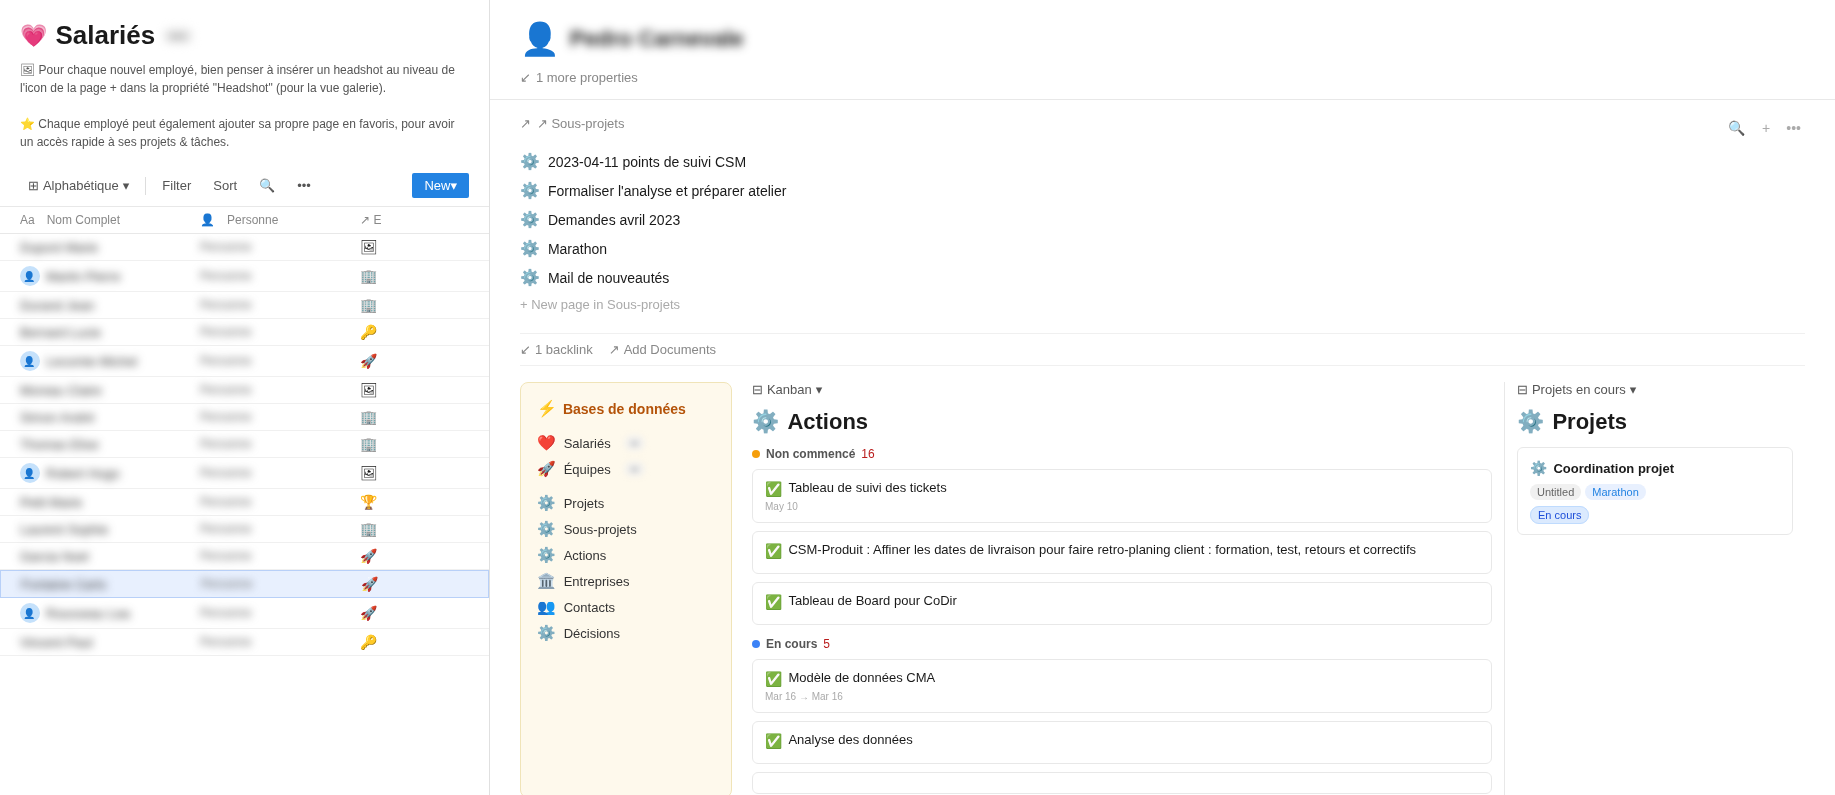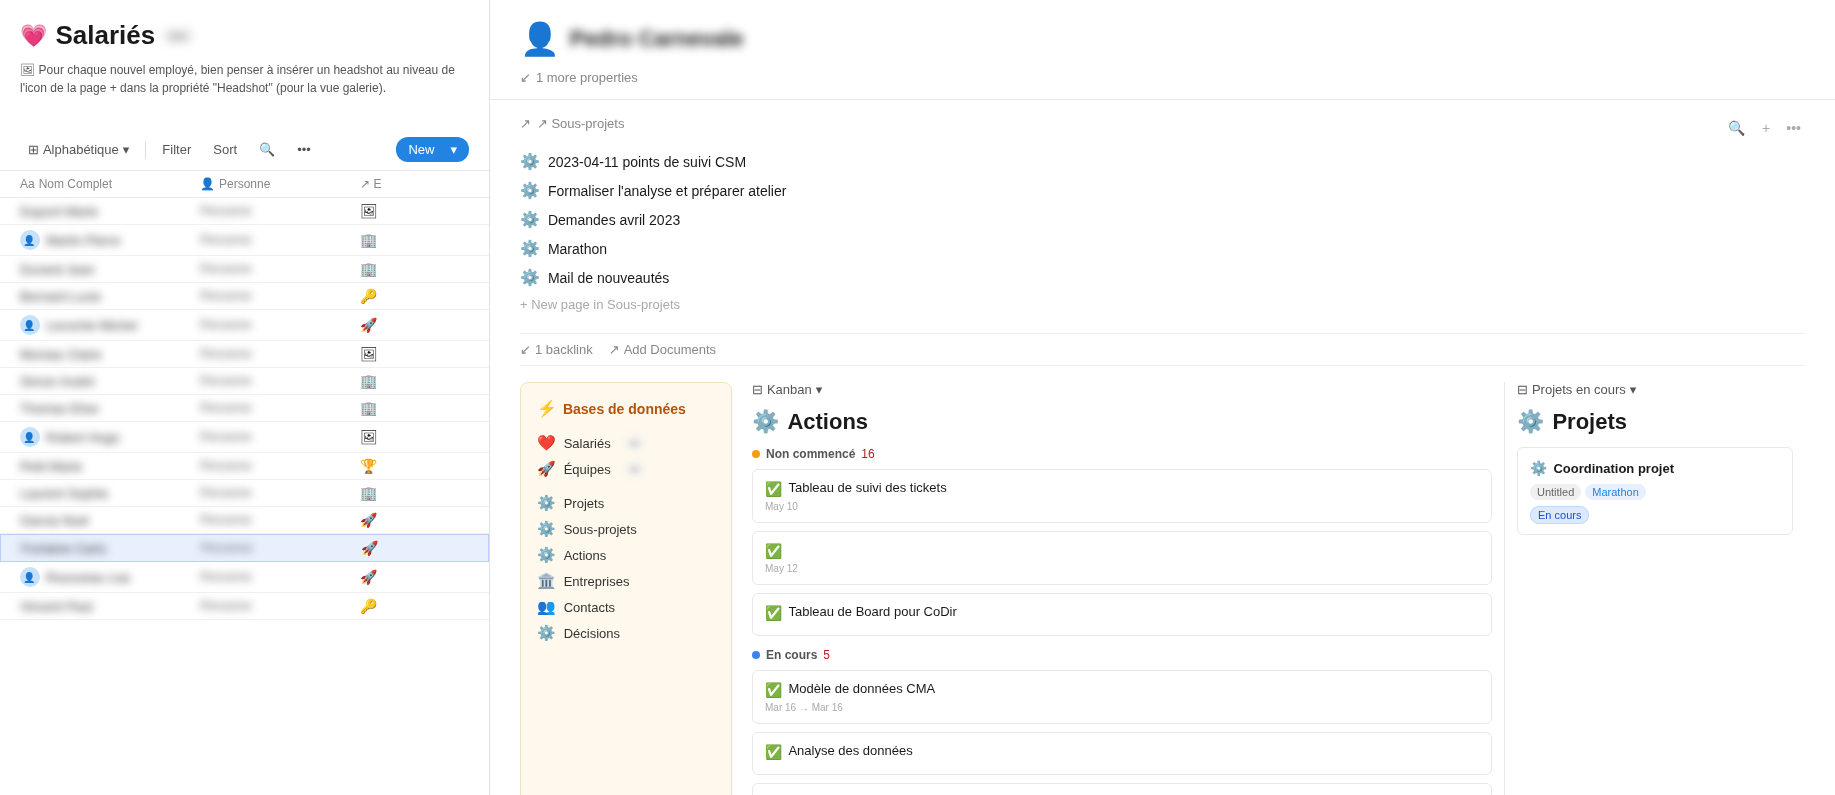--- a/index.html
+++ b/index.html
@@ -10,23 +10,23 @@
     .left-header { padding: 20px 20px 10px; }
     .left-title { display: flex; align-items: center; gap: 8px; margin-bottom: 10px; }
     .left-title-icon { color: #e91e8c; font-size: 22px; }
     .left-title-text { font-size: 26px; font-weight: 700; color: #1a1a1a; }
     .left-title-badge { background: #e8e8e8; color: #666; font-size: 11px; padding: 2px 7px; border-radius: 10px; font-weight: 500; }
     .left-description { font-size: 12px; color: #555; line-height: 1.5; margin-bottom: 12px; }
     .left-toolbar { display: flex; align-items: center; gap: 6px; padding: 0 20px 8px; border-bottom: 1px solid #e8e8e8; }
     .toolbar-view-btn { display: flex; align-items: center; gap: 4px; padding: 4px 8px; border: none; background: none; cursor: pointer; font-size: 13px; color: #555; border-radius: 4px; }
     .toolbar-sep { width: 1px; height: 18px; background: #ddd; margin: 0 2px; }
     .toolbar-btn { padding: 4px 8px; border: none; background: none; cursor: pointer; font-size: 13px; color: #555; border-radius: 4px; }
-    .toolbar-new-btn { background: #2383e2; color: #fff; border: none; padding: 5px 12px; border-radius: 12px; cursor: pointer; font-size: 13px; font-weight: 500; display: flex; align-items: center; gap: 16px; margin-left: auto; }
+    .toolbar-new-btn { background: #2383e2; color: #fff; border: none; padding: 5px 12px; border-radius: 2px; cursor: pointer; font-size: 13px; font-weight: 500; display: flex; align-items: center; gap: 0; margin-left: auto; }
     .table-header { display: grid; grid-template-columns: 180px 160px 1fr; padding: 6px 20px; border-bottom: 1px solid #e8e8e8; font-size: 12px; color: #888; font-weight: 500; }
-    .table-header-cell { display: flex; align-items: flex-end; gap: 4px; }
+    .table-header-cell { display: flex; align-items: flex-end; gap: 12px; }
     .table-body { overflow-y: auto; flex: 1; }
     .table-row { display: grid; grid-template-columns: 180px 160px 1fr; padding: 5px 20px; border-bottom: 1px solid #f0f0f0; align-items: center; font-size: 13px; }
     .table-row.selected { background: #e8f0fe; border: 1px solid #b8d0f8; }
     .cell-name { display: flex; align-items: center; gap: 6px; color: #333; }
     .cell-avatar { width: 20px; height: 20px; border-radius: 50%; background: #c5e1fb; display: flex; align-items: center; justify-content: center; font-size: 10px; color: #2383e2; flex-shrink: 0; }
     .cell-person { display: flex; align-items: center; gap: 5px; color: #666; font-size: 12px; }
     .cell-icon { font-size: 14px; }
     .blurred { filter: blur(4px); user-select: none; }
 
     
@@ -97,20 +97,21 @@
 
 <div class="left-panel">
   <div class="left-header">
     <div class="left-title">
       <span class="left-title-icon">💗</span>
       <span class="left-title-text">Salariés</span>
       <span class="left-title-badge blurred">••••</span>
     </div>
     <div class="left-description">
       <span>🖼 Pour chaque nouvel employé, bien penser à insérer un headshot au niveau de l'icon de la page + dans la propriété "Headshot" (pour la vue galerie).</span><br><br>
+      <span>⭐ Chaque employé peut également ajouter sa propre page en favoris, pour avoir un accès rapide à ses projets &amp; tâches.</span>
     </div>
   </div>
   <div class="left-toolbar">
     <button class="toolbar-view-btn">
       <span>⊞</span>
       <span>Alphabétique</span>
       <span>▾</span>
     </button>
     <div class="toolbar-sep"></div>
     <button class="toolbar-btn">Filter</button>
@@ -375,22 +376,22 @@
           <div class="action-card">
             <div class="action-card-title">
               <span class="check-icon">✅</span>
               <span>Tableau de suivi des tickets</span>
             </div>
             <div class="action-date">May 10</div>
           </div>
           <div class="action-card">
             <div class="action-card-title">
               <span class="check-icon">✅</span>
+              <span>CSM-Produit : Affiner les dates de livraison pour faire retro-planing  client : formation, test, retours et correctifs</span>
             </div>
-            <div class="action-date">May 12</div>
           </div>
           <div class="action-card">
             <div class="action-card-title">
               <span class="check-icon">✅</span>
               <span>Tableau de Board pour CoDir</span>
             </div>
           </div>
         </div>
 
         <div class="status-group">

